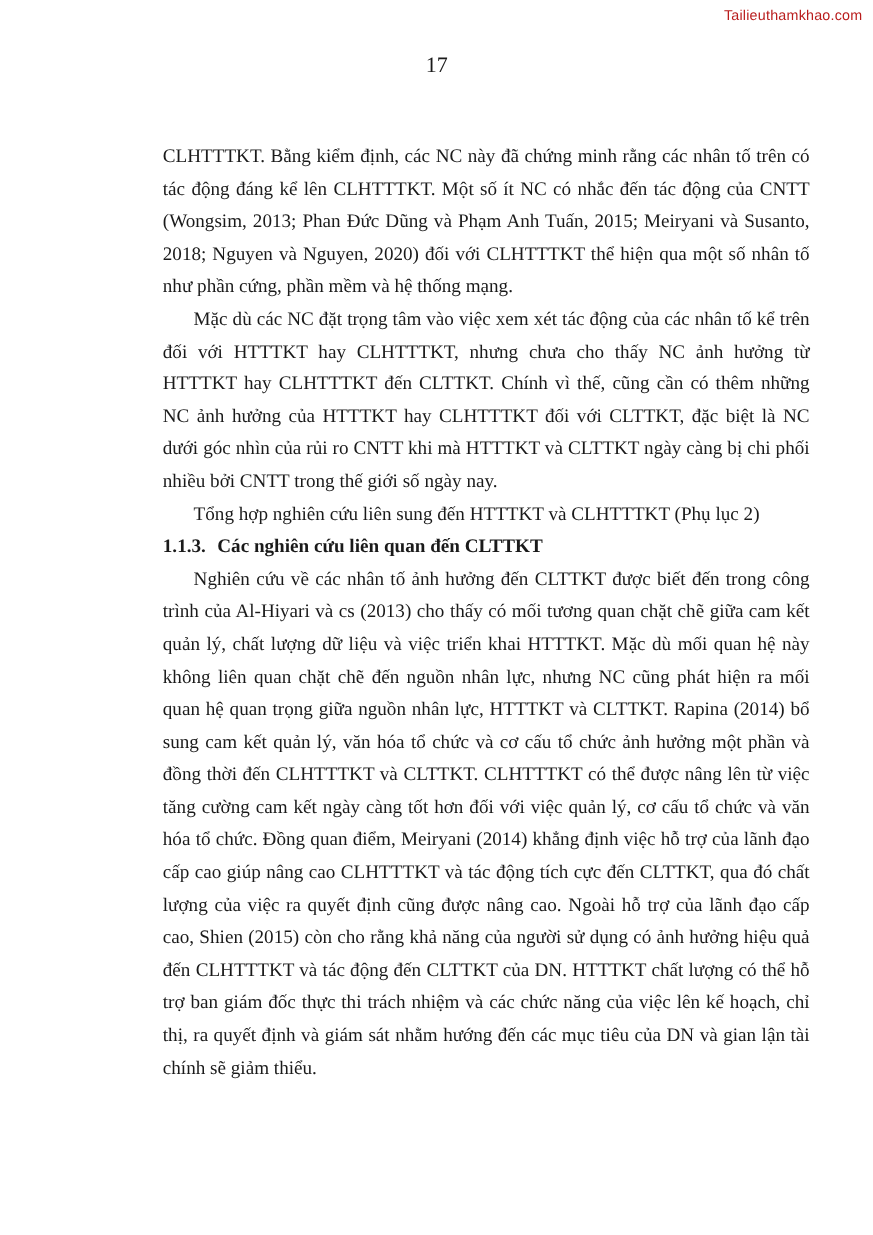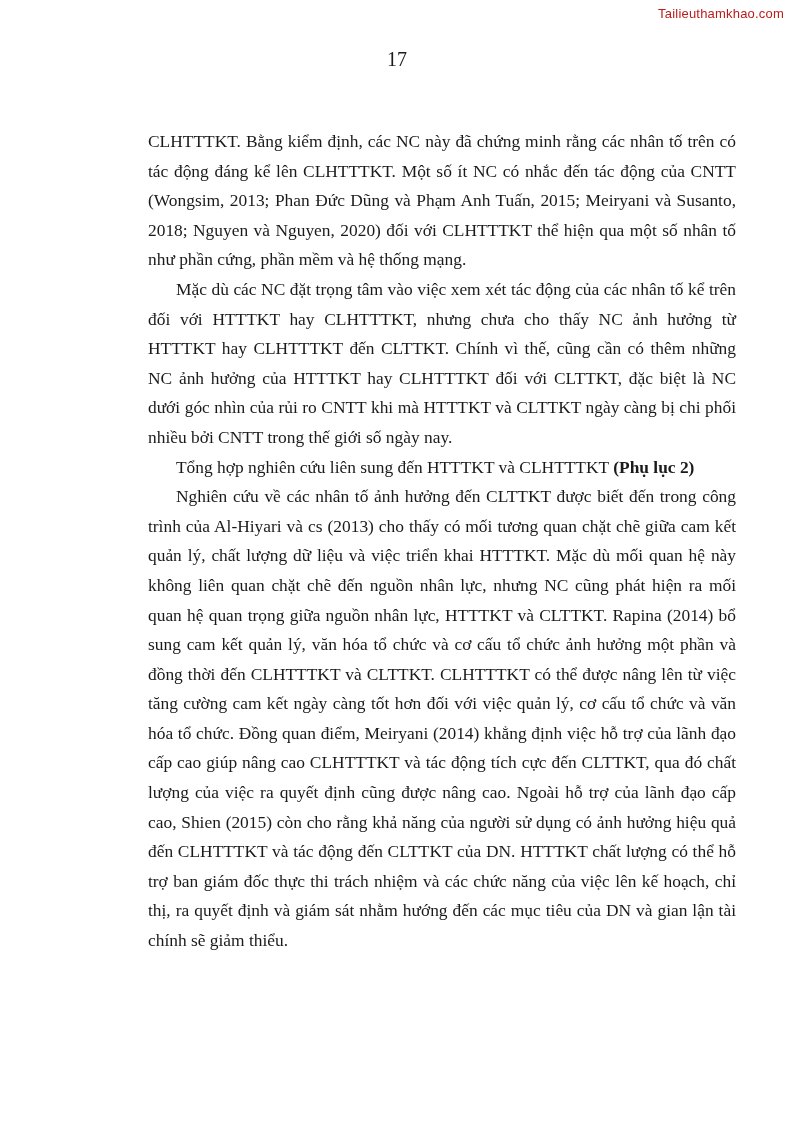--- a/index.html
+++ b/index.html
@@ -4,27 +4,28 @@
 <style>
   html, body { margin: 0; padding: 0; background: #ffffff; }
   body { width: 794px; height: 1123px; position: relative; overflow: hidden; font-family: "Liberation Serif", serif; color: #1a1a1a; }
   .watermark { position: absolute; top: 6px; right: 10px; font-family: "Liberation Sans", sans-serif; font-size: 13px; color: #b91c1c; letter-spacing: 0.2px; }
   .page-number { position: absolute; top: 48px; left: 0; width: 100%; text-align: center; font-size: 20px; }
   .body-text { position: absolute; left: 148px; top: 127px; width: 588px; font-size: 17.4px; line-height: 29.6px; }
   .para { margin: 0; text-align: justify; text-align-last: left; }
   .indent { text-indent: 28px; }
   .heading { margin: 0; font-weight: bold; }
   .heading .num { margin-right: 6px; }
-  b { font-weight: bold; }
+  b { font-weight: normal; }
 </style>
 </head>
 <body>
 
 <div class="watermark">Tailieuthamkhao.com</div>
 
 <div class="page-number">17</div>
 
 <div class="body-text">
   <p class="para">CLHTTTKT. Bằng kiểm định, các NC này đã chứng minh rằng các nhân tố trên có tác động đáng kể lên CLHTTTKT. Một số ít NC có nhắc đến tác động của CNTT (Wongsim, 2013; Phan Đức Dũng và Phạm Anh Tuấn, 2015; Meiryani và Susanto, 2018; Nguyen và Nguyen, 2020) đối với CLHTTTKT thể hiện qua một số nhân tố như phần cứng, phần mềm và hệ thống mạng.</p>
   <p class="para indent">Mặc dù các NC đặt trọng tâm vào việc xem xét tác động của các nhân tố kể trên đối với HTTTKT hay CLHTTTKT, nhưng chưa cho thấy NC ảnh hưởng từ HTTTKT hay CLHTTTKT đến CLTTKT. Chính vì thế, cũng cần có thêm những NC ảnh hưởng của HTTTKT hay CLHTTTKT đối với CLTTKT, đặc biệt là NC dưới góc nhìn của rủi ro CNTT khi mà HTTTKT và CLTTKT ngày càng bị chi phối nhiều bởi CNTT trong thế giới số ngày nay.</p>
   <p class="para indent"><span>Tổng hợp nghiên cứu liên sung đến HTTTKT và CLHTTTKT </span><b>(Phụ lục 2)</b></p>
+  <p class="heading"><span class="num">1.1.3.</span> <span>Các nghiên cứu liên quan đến CLTTKT</span></p>
   <p class="para indent">Nghiên cứu về các nhân tố ảnh hưởng đến CLTTKT được biết đến trong công trình của Al-Hiyari và cs (2013) cho thấy có mối tương quan chặt chẽ giữa cam kết quản lý, chất lượng dữ liệu và việc triển khai HTTTKT. Mặc dù mối quan hệ này không liên quan chặt chẽ đến nguồn nhân lực, nhưng NC cũng phát hiện ra mối quan hệ quan trọng giữa nguồn nhân lực, HTTTKT và CLTTKT. Rapina (2014) bổ sung cam kết quản lý, văn hóa tổ chức và cơ cấu tổ chức ảnh hưởng một phần và đồng thời đến CLHTTTKT và CLTTKT. CLHTTTKT có thể được nâng lên từ việc tăng cường cam kết ngày càng tốt hơn đối với việc quản lý, cơ cấu tổ chức và văn hóa tổ chức. Đồng quan điểm, Meiryani (2014) khẳng định việc hỗ trợ của lãnh đạo cấp cao giúp nâng cao CLHTTTKT và tác động tích cực đến CLTTKT, qua đó chất lượng của việc ra quyết định cũng được nâng cao. Ngoài hỗ trợ của lãnh đạo cấp cao, Shien (2015) còn cho rằng khả năng của người sử dụng có ảnh hưởng hiệu quả đến CLHTTTKT và tác động đến CLTTKT của DN. HTTTKT chất lượng có thể hỗ trợ ban giám đốc thực thi trách nhiệm và các chức năng của việc lên kế hoạch, chỉ thị, ra quyết định và giám sát nhằm hướng đến các mục tiêu của DN và gian lận tài chính sẽ giảm thiểu.</p>
 </div>
 
 </body></html>

